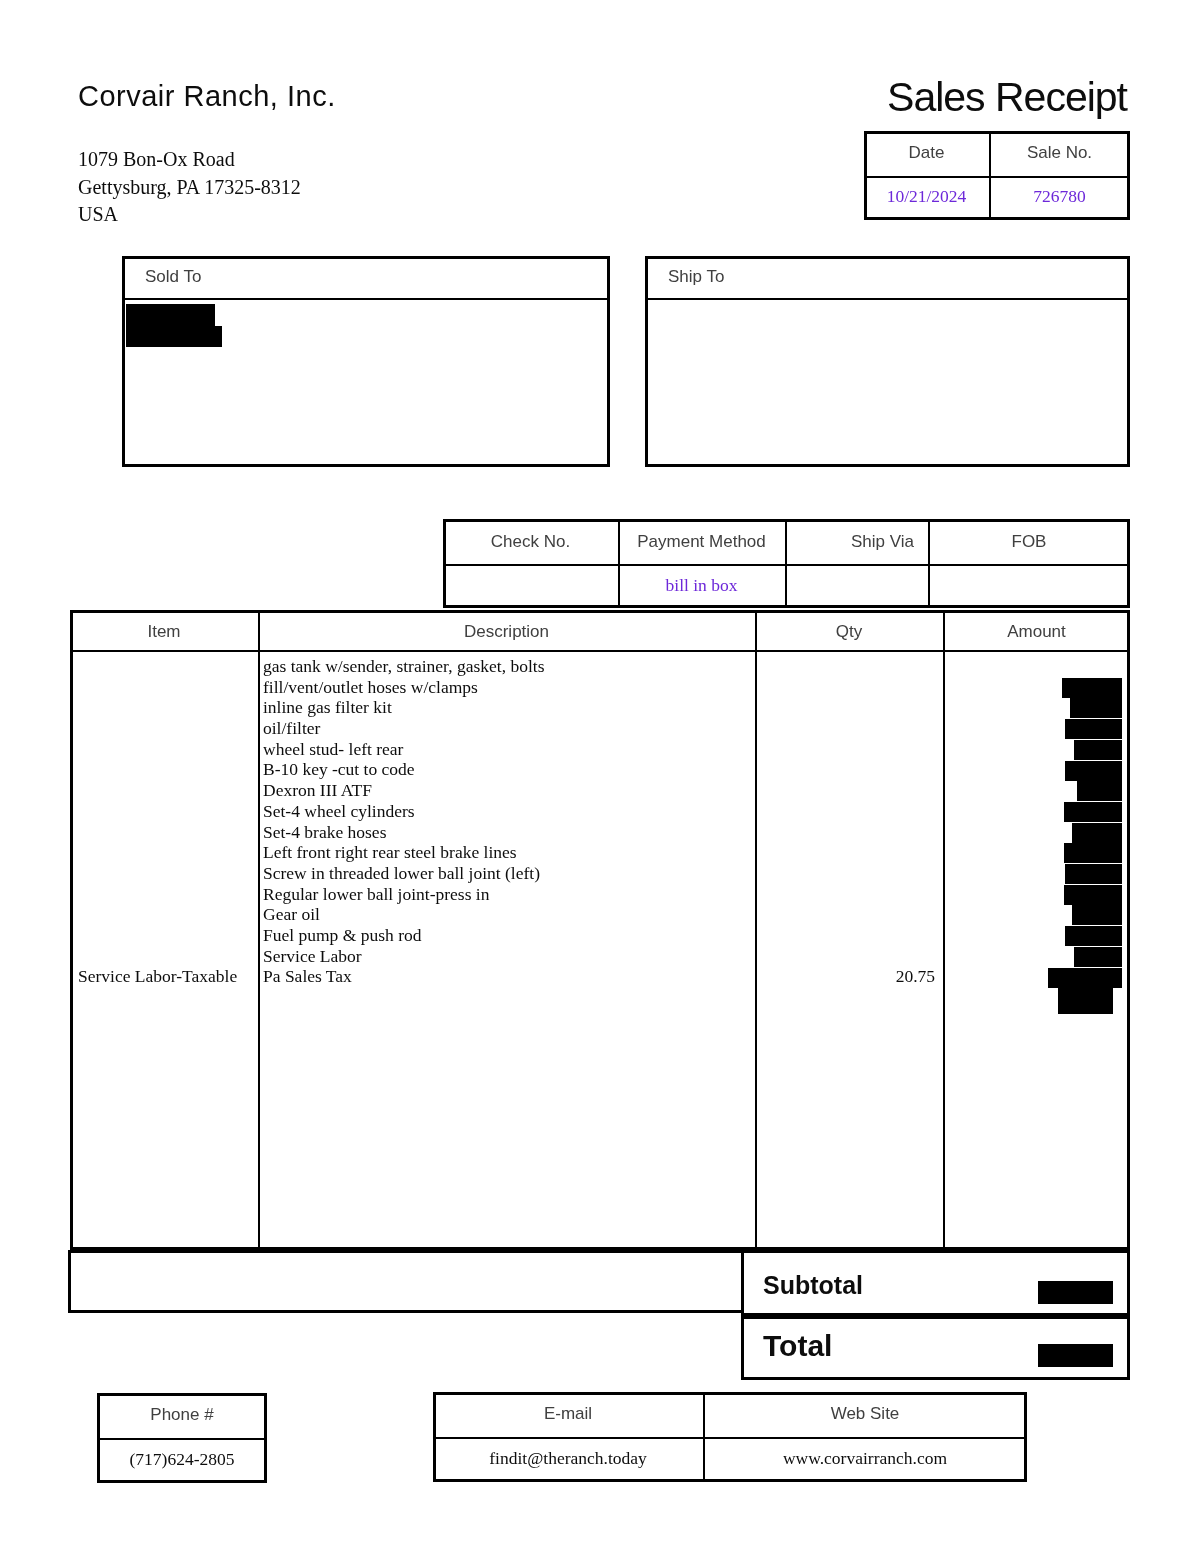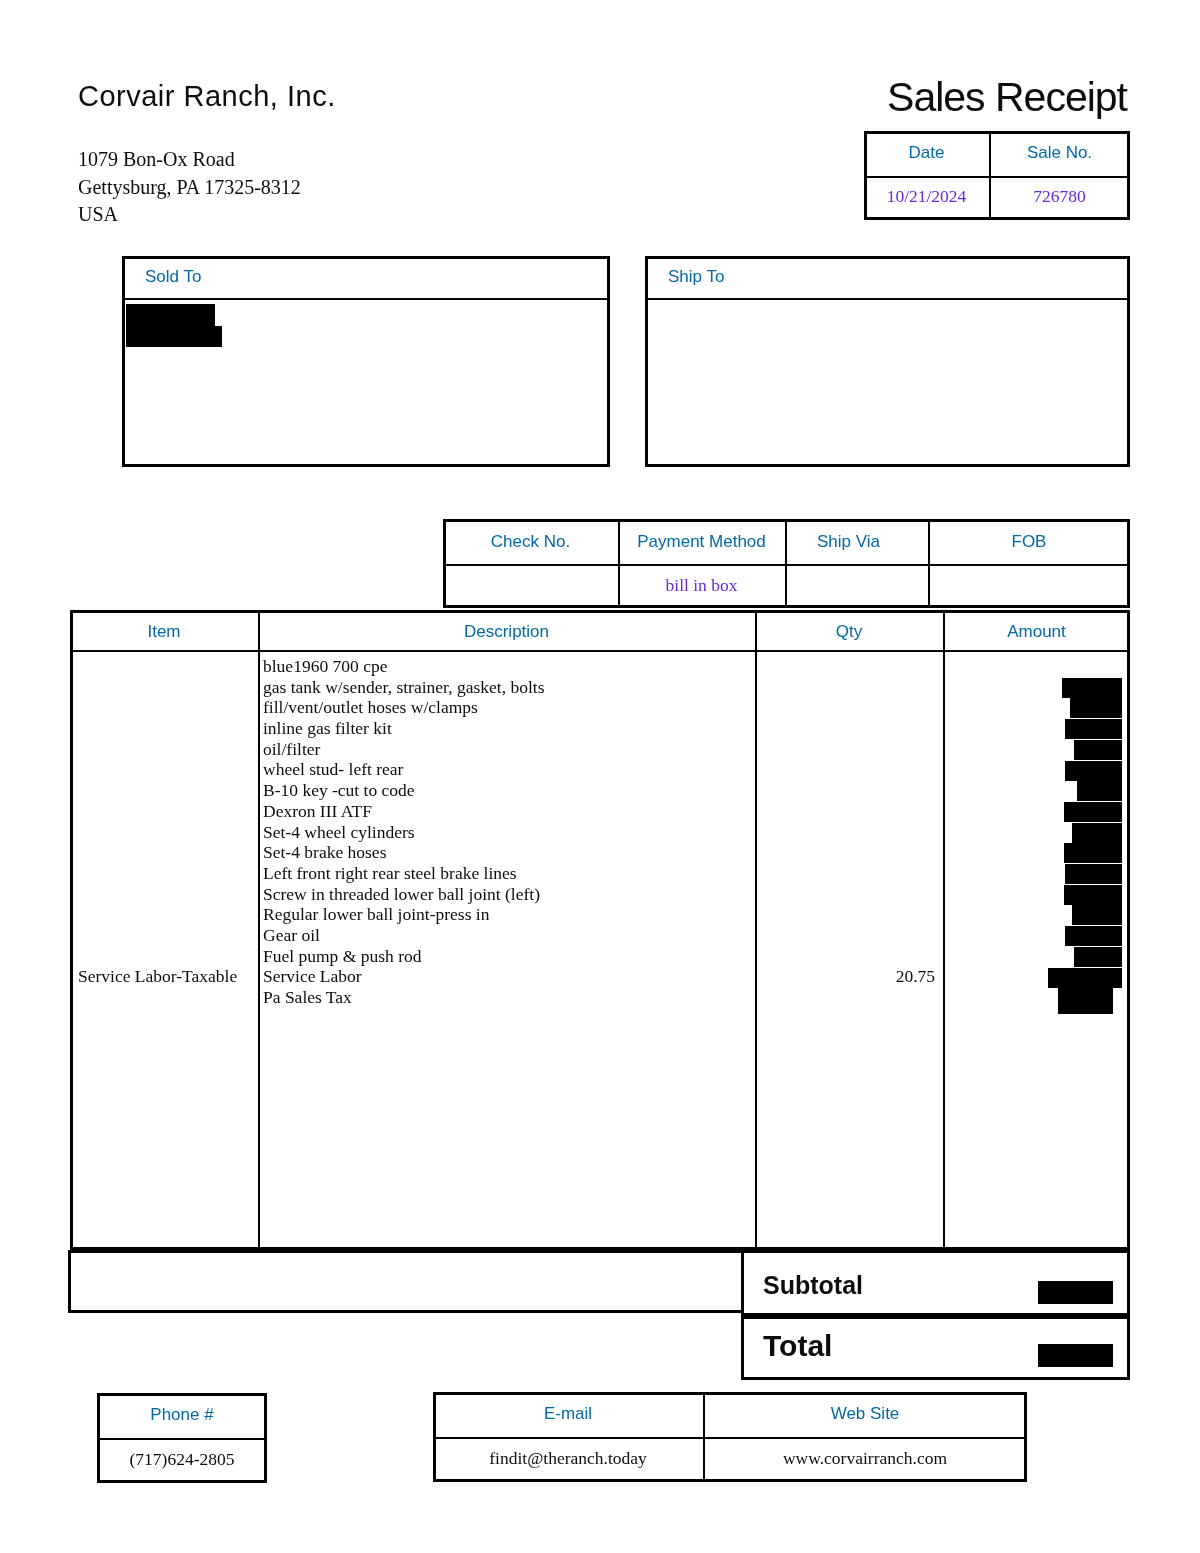--- a/index.html
+++ b/index.html
@@ -12,21 +12,21 @@
   .sans{font-family:"Liberation Sans",sans-serif;}
   .serif{font-family:"Liberation Serif",serif;}
   .center{text-align:center;}
   .box{position:absolute;border:3px solid #000;box-sizing:border-box;}
   .vl{position:absolute;top:0;bottom:0;width:2px;background:#000;}
   .hl{position:absolute;left:0;right:0;height:2px;background:#000;}
   .redact{position:absolute;background:#000;}
   #company-name{left:78px;top:80px;font-size:29px;letter-spacing:.5px;}
   #company-address{left:78px;top:146px;font-size:20px;line-height:27.5px;}
   #receipt-title{right:73px;top:74px;font-size:41px;font-weight:normal;letter-spacing:-1px;}
-  .th{font-size:17px;color:#0369a1;}
+  .th{font-size:17px;color:#404040;}
   .val{font-size:17.5px;color:#6d28d9;}
   #desc-lines{left:263px;top:656px;width:485px;font-size:17.5px;line-height:20.7px;}
   .desc-line{height:20.7px;white-space:nowrap;}
   #item-name{left:78px;top:966px;font-size:17.5px;}
   #qty-value{left:755px;top:966px;width:180px;text-align:right;font-size:17.5px;}
   #subtotal-label{left:763px;top:1271px;font-size:25px;font-weight:bold;}
   #total-label{left:763px;top:1329px;font-size:30px;font-weight:bold;}
   .ftr-val{font-size:17.5px;}
 </style>
 </head>
@@ -62,37 +62,36 @@
   <div class="abs th" style="left:668px;top:267px;">Ship To</div>
 
   <div class="box" style="left:443px;top:519px;width:687px;height:89px;">
     <div class="vl" style="left:172px;"></div>
     <div class="vl" style="left:339px;"></div>
     <div class="vl" style="left:482px;"></div>
     <div class="hl" style="top:42px;"></div>
   </div>
   <div class="abs th center" style="left:443px;top:532px;width:175px;">Check No.</div>
   <div class="abs th center" style="left:618px;top:532px;width:167px;">Payment Method</div>
-  <div class="abs th center" style="left:785px;top:532px;width:127px;">Ship Via</div>
+  <div class="abs th center" style="left:785px;top:532px;width:127px;padding-left:34px;">Ship Via</div>
   <div class="abs th center" style="left:928px;top:532px;width:202px;">FOB</div>
   <div class="abs serif val center" style="left:618px;top:575px;width:167px;">bill in box</div>
 
   <div class="box" style="left:70px;top:610px;width:1060px;height:640px;">
     <div class="vl" style="left:185px;"></div>
     <div class="vl" style="left:682px;"></div>
     <div class="vl" style="left:870px;"></div>
     <div class="hl" style="top:37px;"></div>
   </div>
   <div class="abs th center" style="left:70px;top:622px;width:188px;">Item</div>
   <div class="abs th center" style="left:258px;top:622px;width:497px;">Description</div>
   <div class="abs th center" style="left:755px;top:622px;width:188px;">Qty</div>
   <div class="abs th center" style="left:943px;top:622px;width:187px;">Amount</div>
 
   <div id="desc-lines" class="abs serif">
-      <div class="desc-line">blue1960 700 cpe</div>
       <div class="desc-line">gas tank w/sender, strainer, gasket, bolts</div>
       <div class="desc-line">fill/vent/outlet hoses w/clamps</div>
       <div class="desc-line">inline gas filter kit</div>
       <div class="desc-line">oil/filter</div>
       <div class="desc-line">wheel stud- left rear</div>
       <div class="desc-line">B-10 key -cut to code</div>
       <div class="desc-line">Dexron III ATF</div>
       <div class="desc-line">Set-4 wheel cylinders</div>
       <div class="desc-line">Set-4 brake hoses</div>
       <div class="desc-line">Left front right rear steel brake lines</div>

